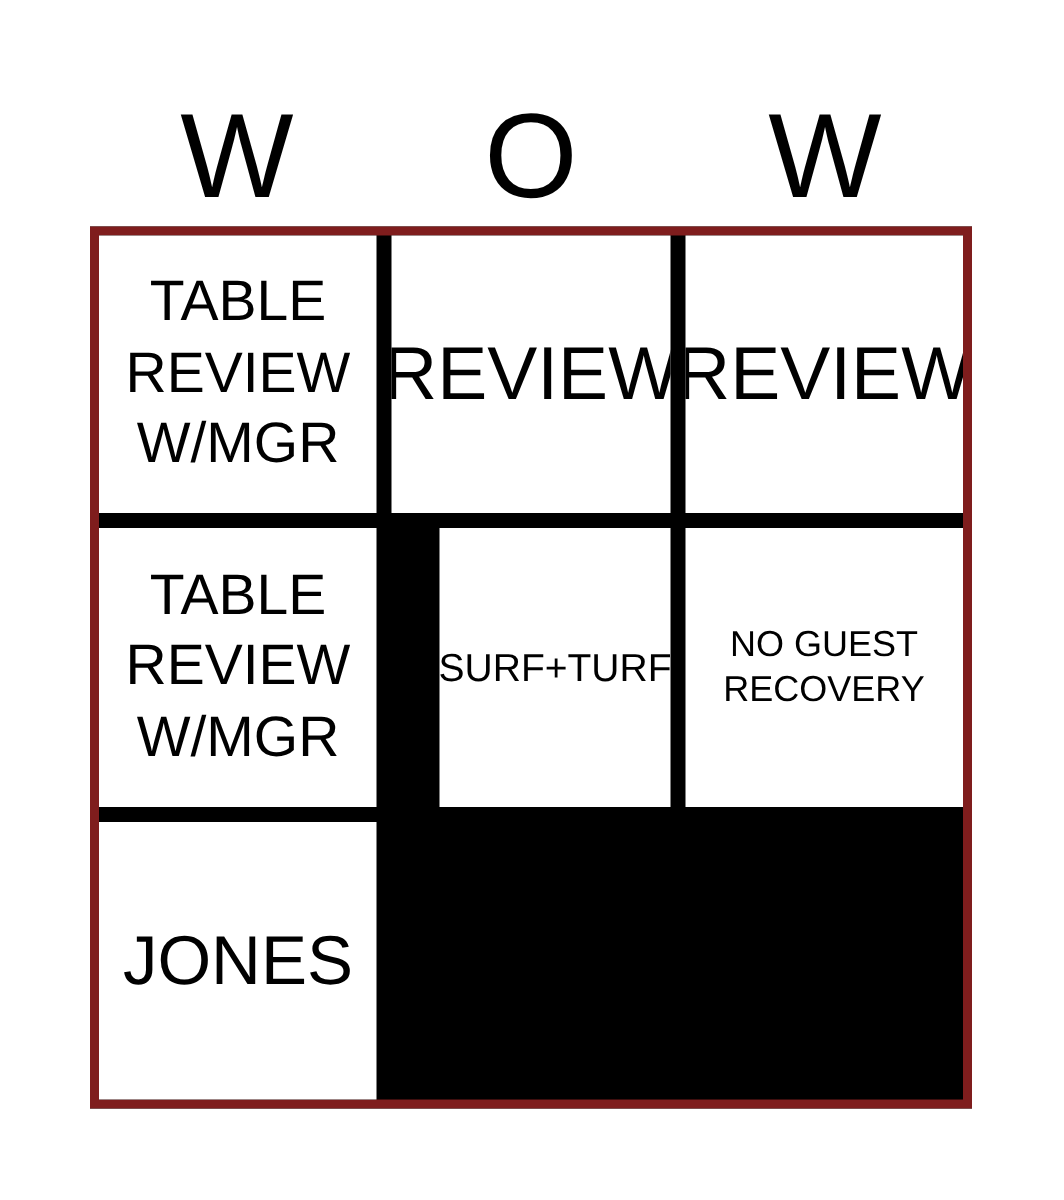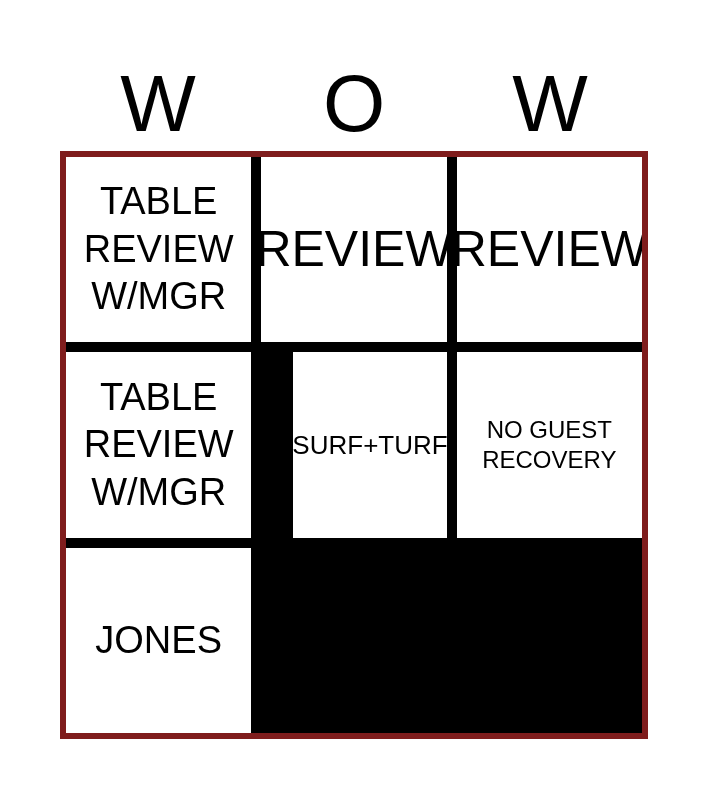--- a/index.html
+++ b/index.html
@@ -51,21 +51,21 @@
       text-align: center;
       padding: 4px 5px;
       line-height: 1.25;
       overflow: hidden;
       cursor: pointer;
     }
     .fs-38 { font-size: 38px; }
     .fs-40 { font-size: 50px; }
     .fs-26 { font-size: 26px; margin-left: 32px; }
     .fs-28 { font-size: 24px; }
-    .fs-46 { font-size: 38px; }
+    .fs-46 { font-size: 46px; }
     .fs-66 { font-size: 66px; line-height: 1.22; }
   </style>
 </head>
 <body>
 
 <div class="card">
 
   <div class="header-row">
     <div class="header-letter">W</div>
     <div class="header-letter">O</div>

